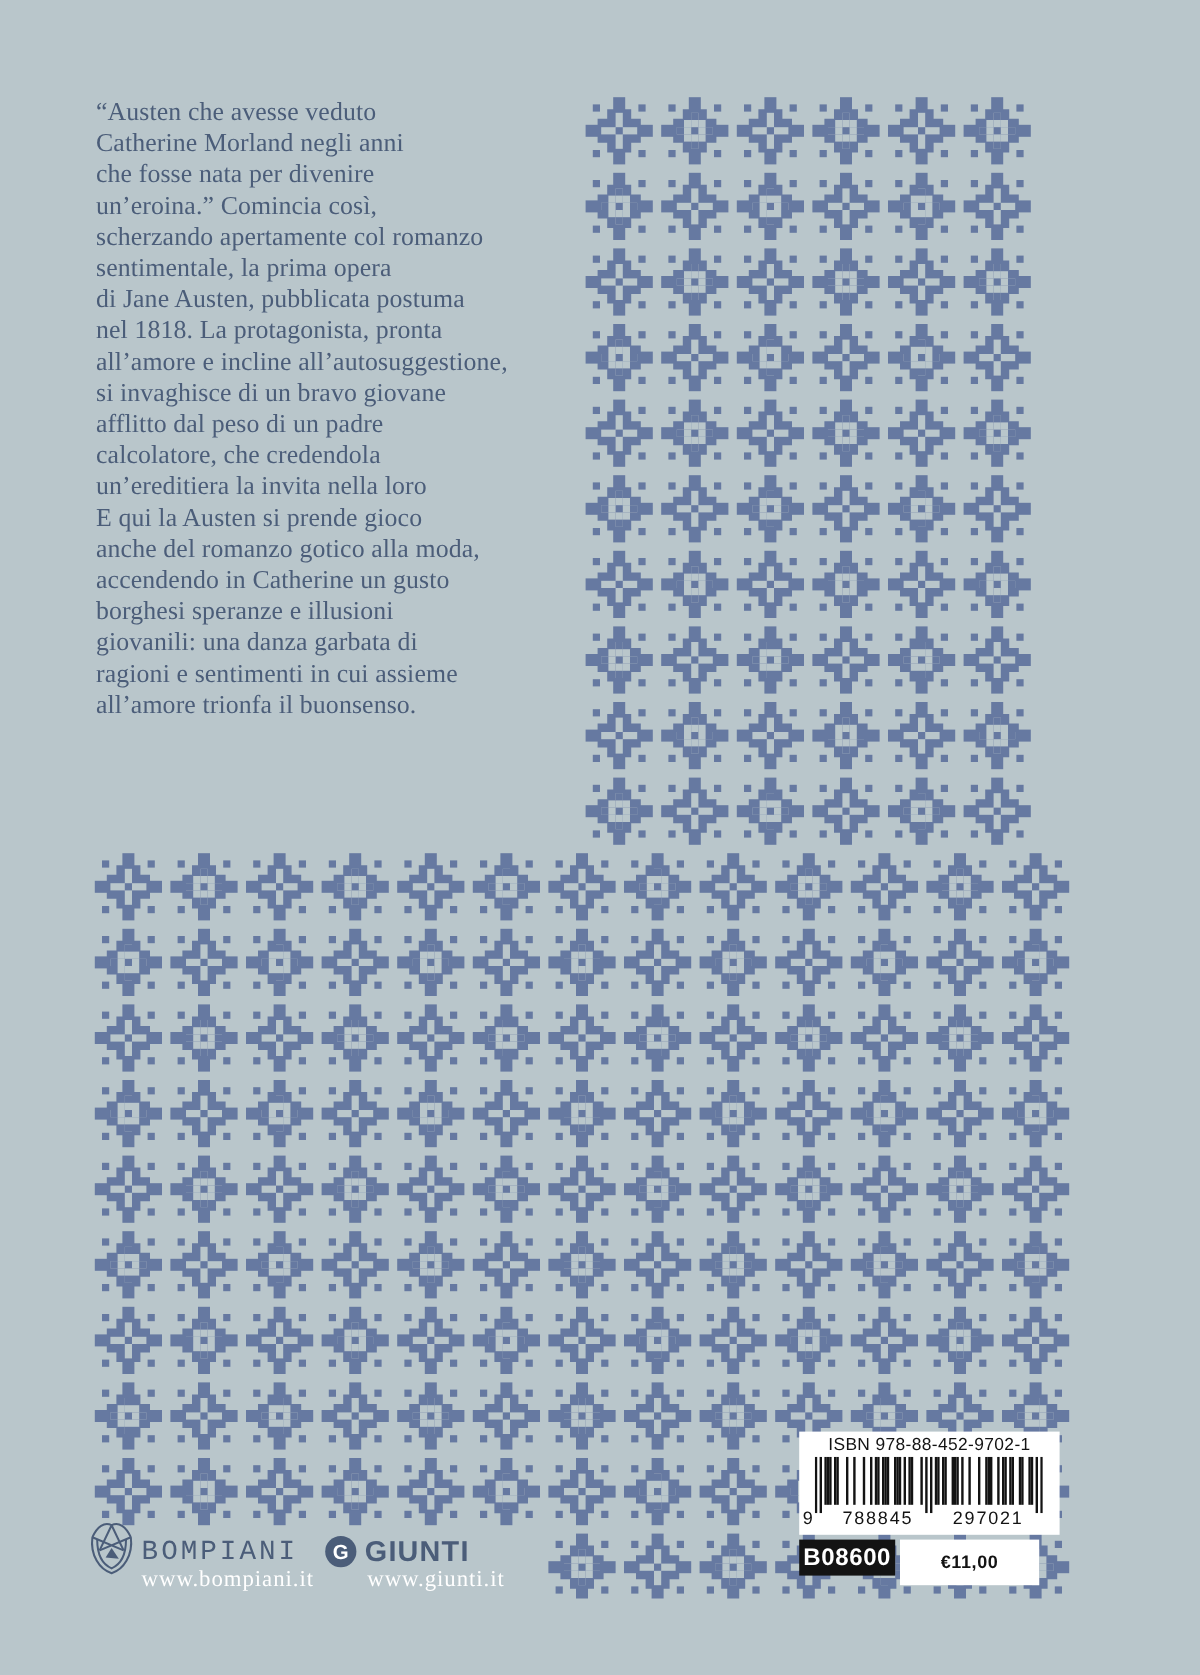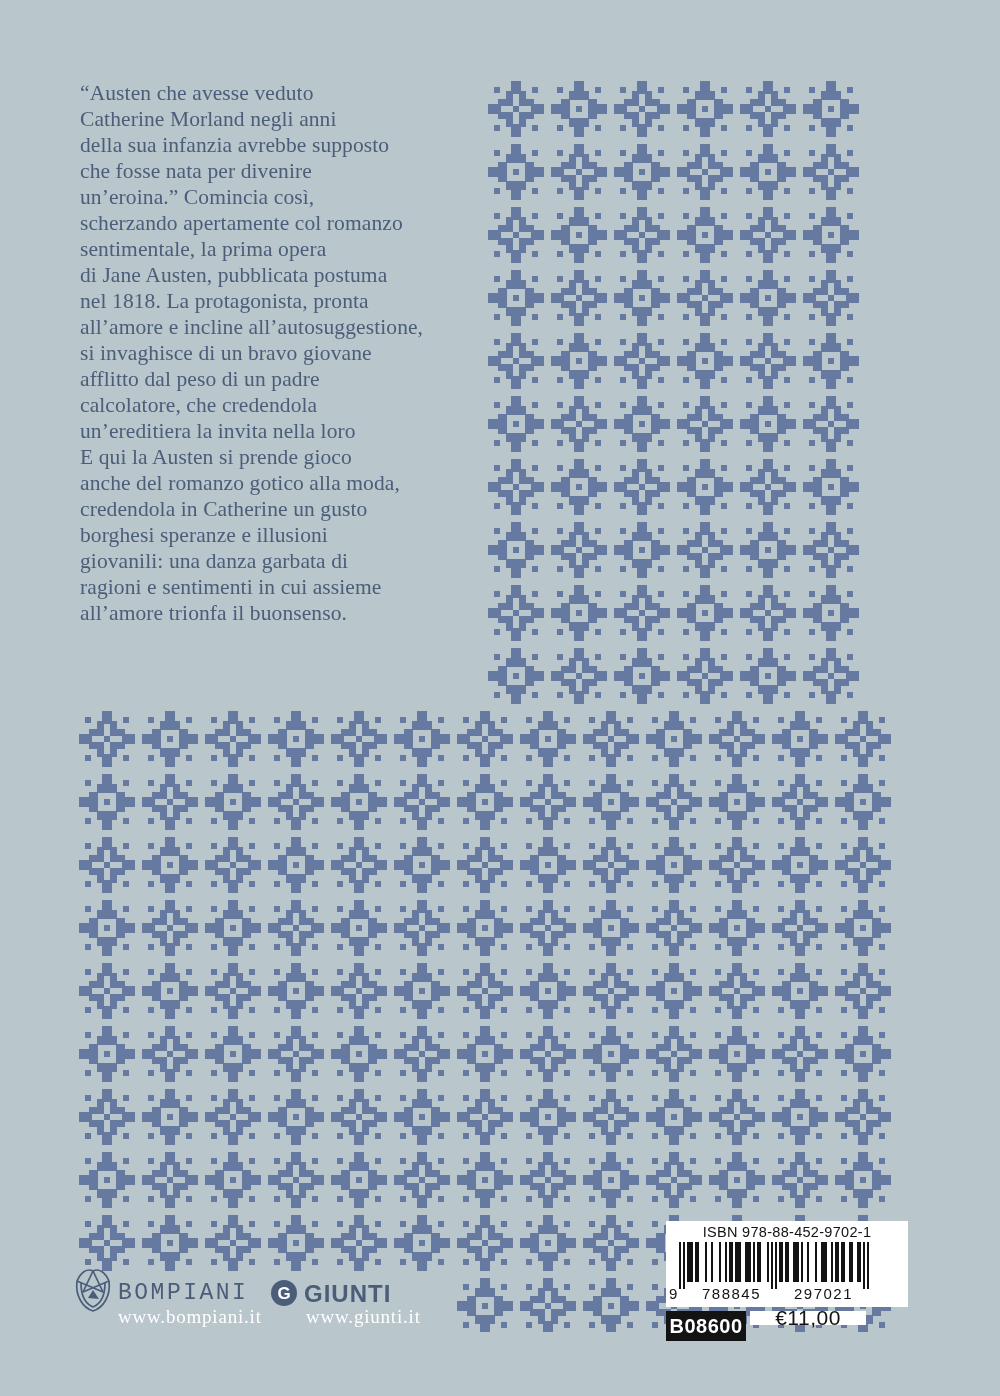--- a/index.html
+++ b/index.html
@@ -36,21 +36,21 @@
   }
   .pub-url{
     color:var(--url);font-family:"Liberation Serif","DejaVu Serif",serif;
     font-size:19px;letter-spacing:.8px;
   }
 
   .barcode-box{
     position:absolute;left:666px;top:1193px;width:217px;z-index:3;
   }
   .isbn-panel{
-    background:var(--bar-bg);width:242px;height:86px;position:relative;margin-top:28px;
+    background:var(--bar-bg);width:217px;height:86px;position:relative;
   }
   .isbn-label{
     position:absolute;top:3px;left:0;width:100%;text-align:center;
     color:var(--bar-ink);font-size:14.5px;letter-spacing:.3px;
   }
   .bars{position:absolute;left:13px;top:21px;}
   .ean-digits{
     position:absolute;left:0;top:64px;width:217px;height:18px;
     color:var(--bar-ink);font-size:15px;letter-spacing:1.5px;
   }
@@ -58,22 +58,22 @@
   .ean-d-left{left:3px;}
   .ean-d-mid{left:36px;}
   .ean-d-right{left:128px;}
   .price-row{display:flex;margin-top:4px;}
   .code-tag{
     width:80px;height:30px;background:var(--bar-ink);color:#ffffff;
     font-weight:bold;font-size:20px;display:flex;align-items:center;justify-content:center;
     letter-spacing:.5px;
   }
   .price-tag{
-    width:116px;height:14px;background:var(--bar-bg);color:var(--bar-ink);
-    margin-left:4px;font-weight:normal;font-size:21px;
+    width:116px;height:38px;background:var(--bar-bg);color:var(--bar-ink);
+    margin-left:4px;font-weight:bold;font-size:15px;
     display:flex;align-items:center;justify-content:center;letter-spacing:.5px;
   }
 </style>
 </head>
 <body>
 
 <svg class="pattern-svg" width="1000" height="1332" viewBox="0 0 1000 1332" aria-hidden="true">
   <defs>
     <g id="motifA">
       <path class="cell-dark" d="M20,12 H40 V20 H48 V40 H40 V48 H20 V40 H12 V20 H20 Z"></path>
@@ -296,35 +296,34 @@
       <use href="#motifA" x="644" y="1276"></use>
       <use href="#motifB" x="707" y="1276"></use>
       <use href="#motifA" x="770" y="1276"></use>
       <use href="#motifB" x="833" y="1276"></use>
     </g>
 </svg>
 
 <div class="blurb" id="blurb">
     <div>“Austen che avesse veduto</div>
     <div>Catherine Morland negli anni</div>
-    <div>della sua infanzia avrebbe supposto</div>
     <div>che fosse nata per divenire</div>
     <div>un’eroina.” Comincia così,</div>
     <div>scherzando apertamente col romanzo</div>
     <div>sentimentale, la prima opera</div>
     <div>di Jane Austen, pubblicata postuma</div>
     <div>nel 1818. La protagonista, pronta</div>
     <div>all’amore e incline all’autosuggestione,</div>
     <div>si invaghisce di un bravo giovane</div>
     <div>afflitto dal peso di un padre</div>
     <div>calcolatore, che credendola</div>
     <div>un’ereditiera la invita nella loro</div>
     <div>E qui la Austen si prende gioco</div>
     <div>anche del romanzo gotico alla moda,</div>
-    <div>credendola in Catherine un gusto</div>
+    <div>accendendo in Catherine un gusto</div>
     <div>borghesi speranze e illusioni</div>
     <div>giovanili: una danza garbata di</div>
     <div>ragioni e sentimenti in cui assieme</div>
     <div>all’amore trionfa il buonsenso.</div>
   </div>
 
 <div class="footer">
 
   <svg class="pub" style="left:72px;top:2px;" width="42" height="50" viewBox="0 0 42 50">
     <g fill="none" stroke="#4b5d79" stroke-width="1.7" stroke-linejoin="round">

